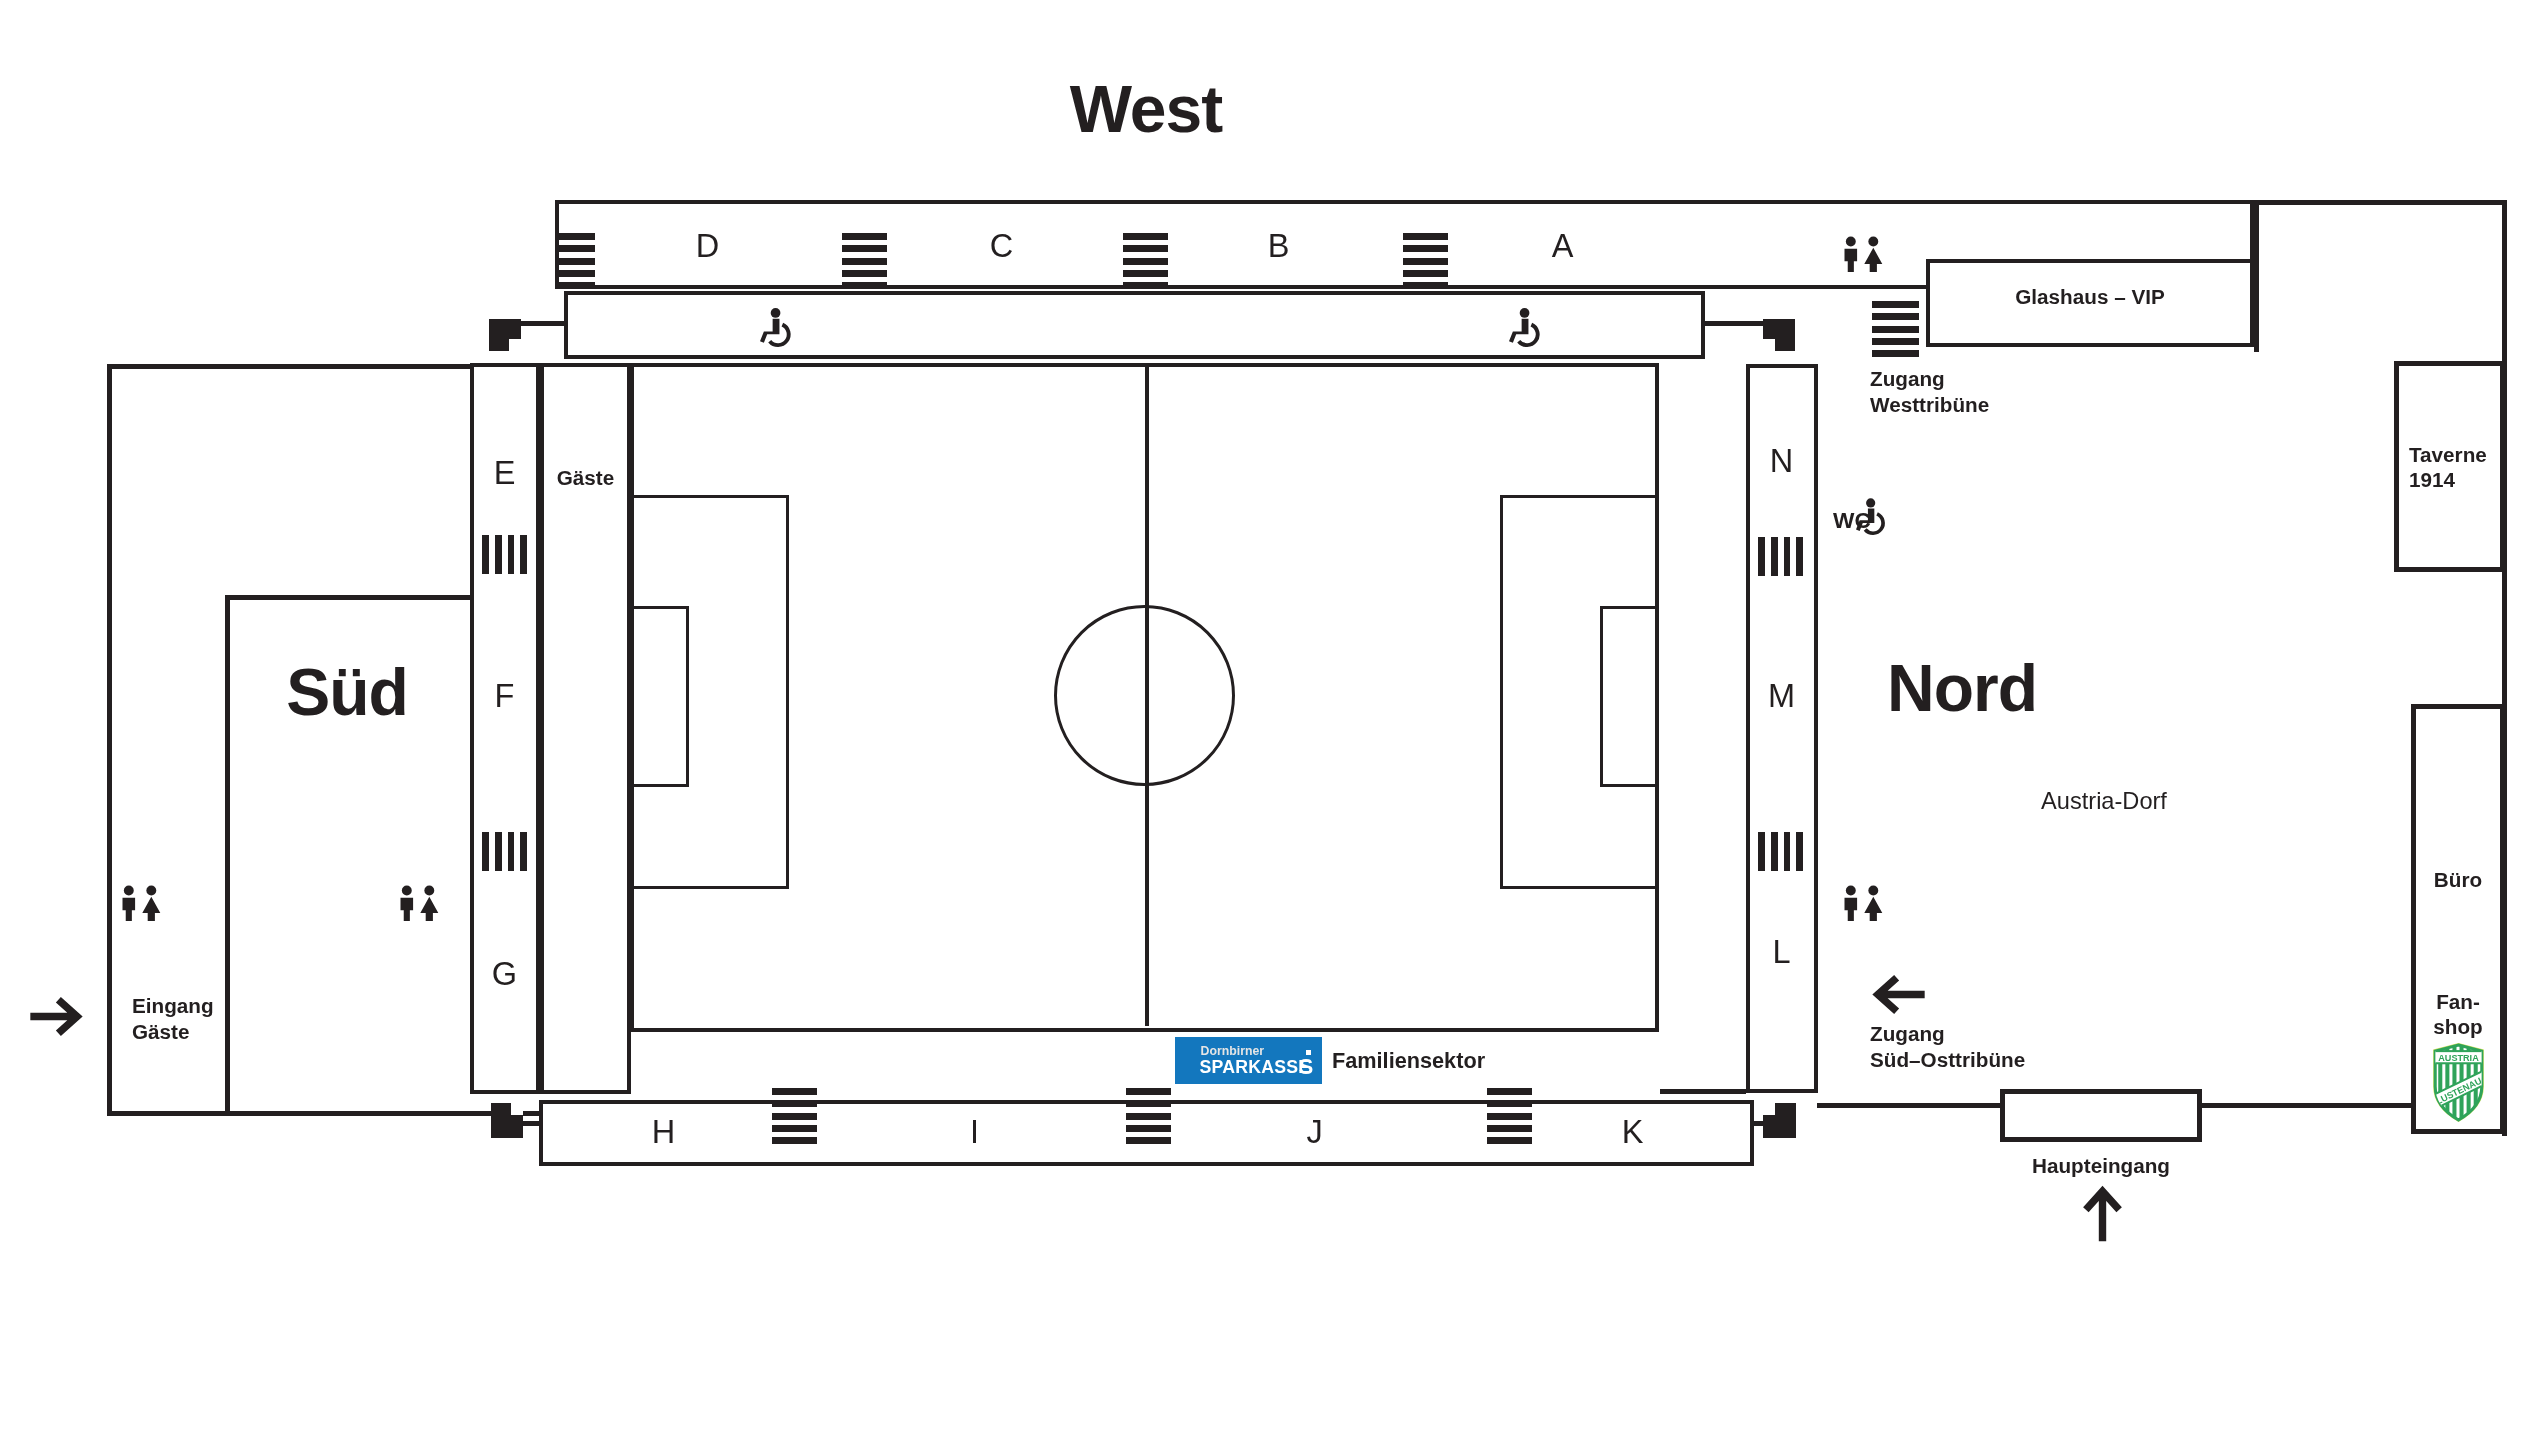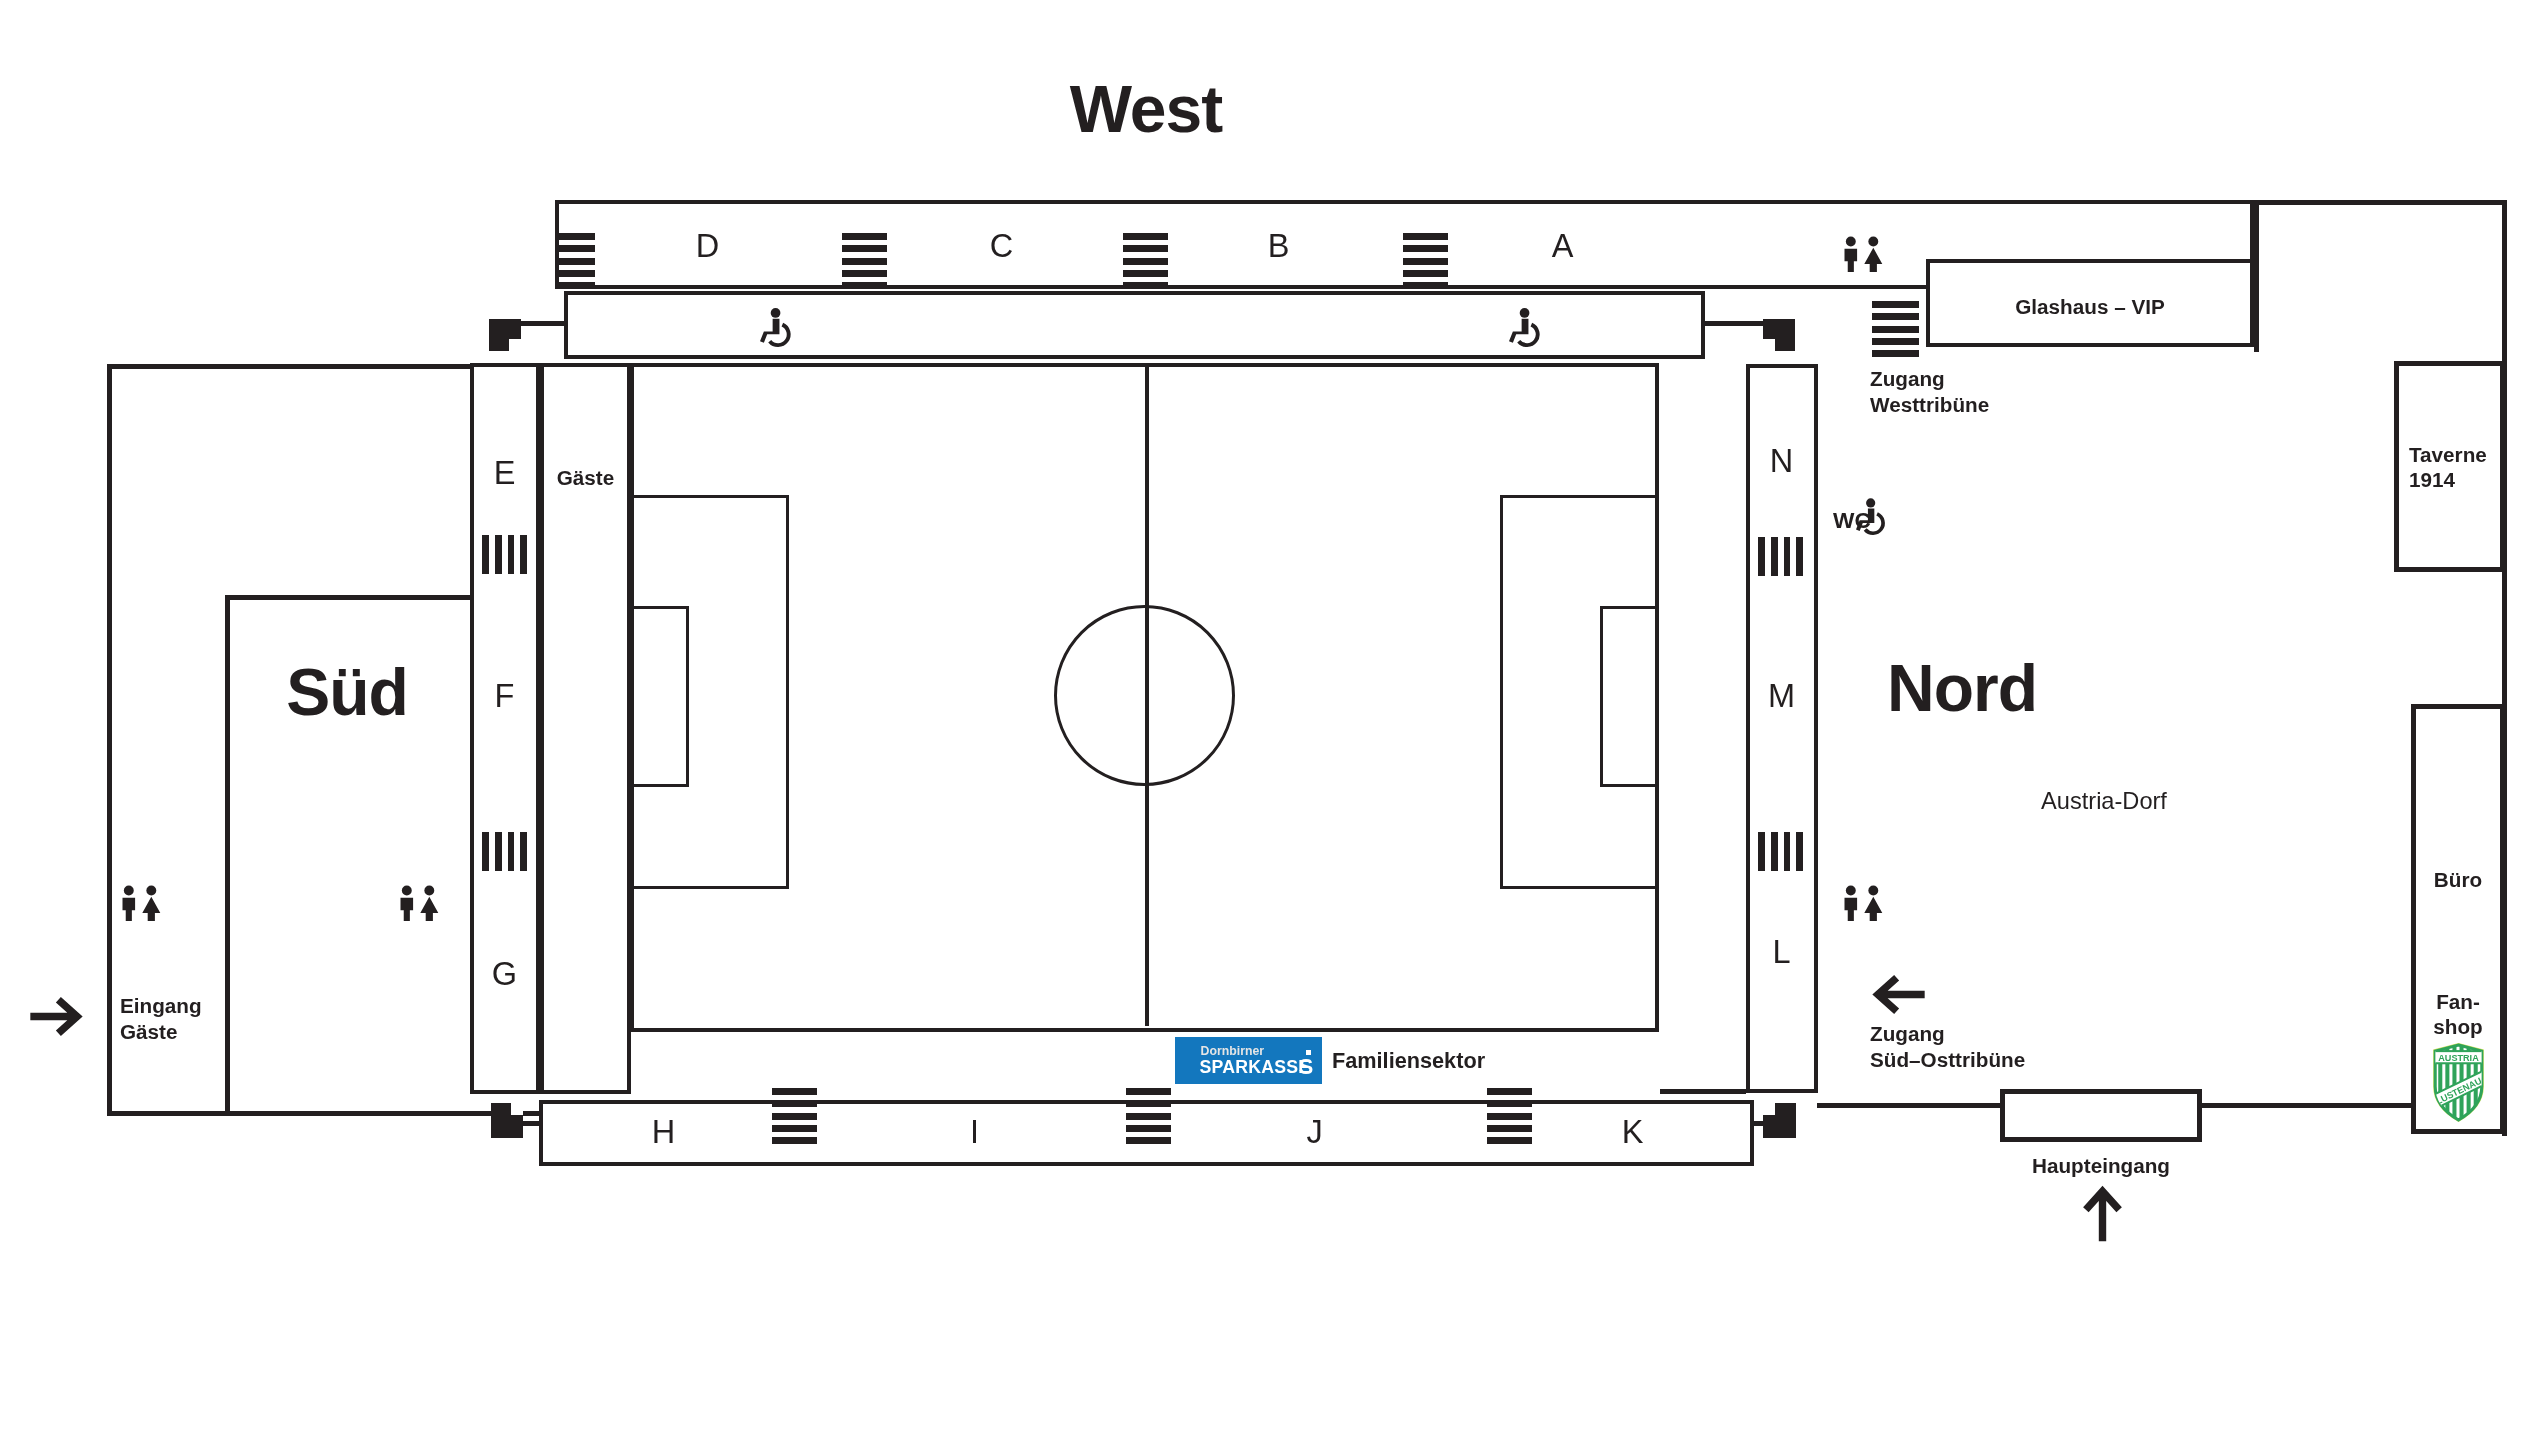--- a/index.html
+++ b/index.html
@@ -62,21 +62,21 @@
   <svg class="icon" style="left:1509px;top:307px;transform:scaleX(-1);" width="35" height="45" viewBox="0 0 36 44">
     <circle class="fill" cx="20" cy="5" r="5"></circle>
     <path class="fill" d="M16 11 h7 v13 h9 l4 10 -4 1.6 -3.4 -8.6 H16 z"></path>
     <path d="M13 17 a11 11 0 1 0 13 17" fill="none" stroke="#231f20" stroke-width="4"></path>
   </svg>
 
   <div class="ln" style="left:2254px;top:200px;width:253px;height:4.9px;"></div>
   <div class="ln" style="left:2502px;top:200px;width:4.9px;height:936px;"></div>
   <div class="ln" style="left:2254px;top:200px;width:4.9px;height:152px;"></div>
   <div class="box" style="left:1926px;top:259px;width:328px;height:88px;z-index:3;"></div>
-  <div class="lbl" style="left:1926px;top:294px;width:328px;text-align:center;">Glashaus – VIP</div>
+  <div class="lbl" style="left:1926px;top:284px;width:328px;text-align:center;">Glashaus – VIP</div>
 
   <div class="hh" style="left:1872px;top:301px;width:47px;z-index:5;"></div>
   <div class="lbl" style="left:1870px;top:366px;">
     <div>Zugang</div>
     <div>Westtribüne</div>
   </div>
 
   <svg class="icon" style="left:1856px;top:498px;transform:scaleX(-1);" width="33" height="41" viewBox="0 0 36 44">
     <circle class="fill" cx="20" cy="5" r="5"></circle>
     <path class="fill" d="M16 11 h7 v13 h9 l4 10 -4 1.6 -3.4 -8.6 H16 z"></path>
@@ -149,21 +149,21 @@
   <div class="ln" style="left:107px;top:1111px;width:436px;height:4.9px;"></div>
   <div class="ln" style="left:225px;top:595px;width:4.9px;height:521px;"></div>
   <div class="ln" style="left:225px;top:595px;width:320px;height:4.9px;"></div>
 
   <svg class="icon" style="left:118px;top:885px;" width="45" height="47" viewBox="0 0 50 52">
     <circle class="fill" cx="12" cy="6" r="5.5"></circle>
       <path class="fill" d="M5 14 h14 v14 h-3.6 v12 h-6.8 V28 H5 z"></path>
     <circle class="fill" cx="37" cy="6" r="5.5"></circle>
       <path class="fill" d="M37 13 l10 18 h-6 v9 h-8 v-9 h-6 z"></path>
   </svg>
-  <div class="lbl" style="left:120px;top:993px;">
+  <div class="lbl" style="left:132px;top:993px;">
     <div>Eingang</div>
     <div>Gäste</div>
   </div>
   <svg class="icon" style="left:27.6px;top:995px;" width="57" height="43" viewBox="0 0 60 46">
     <path d="M2 23 H50 M32 5 L52 23 L32 41" stroke="#231f20" stroke-width="8" fill="none"></path>
   </svg>
 
   <svg class="icon" style="left:396px;top:885px;" width="45" height="47" viewBox="0 0 50 52">
     <circle class="fill" cx="12" cy="6" r="5.5"></circle>
       <path class="fill" d="M5 14 h14 v14 h-3.6 v12 h-6.8 V28 H5 z"></path>

